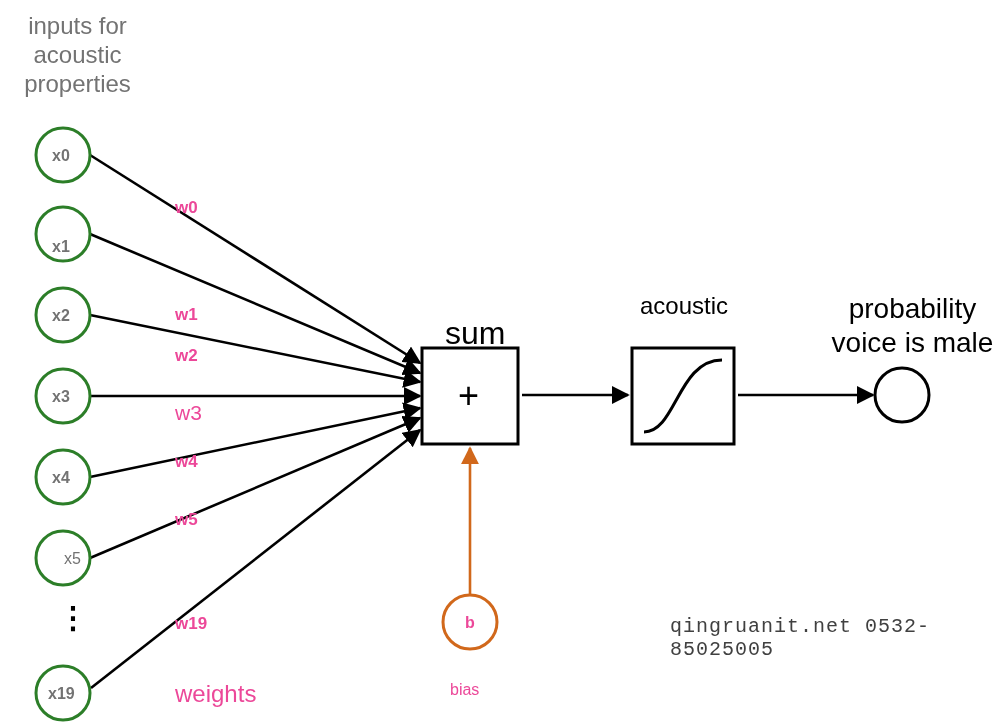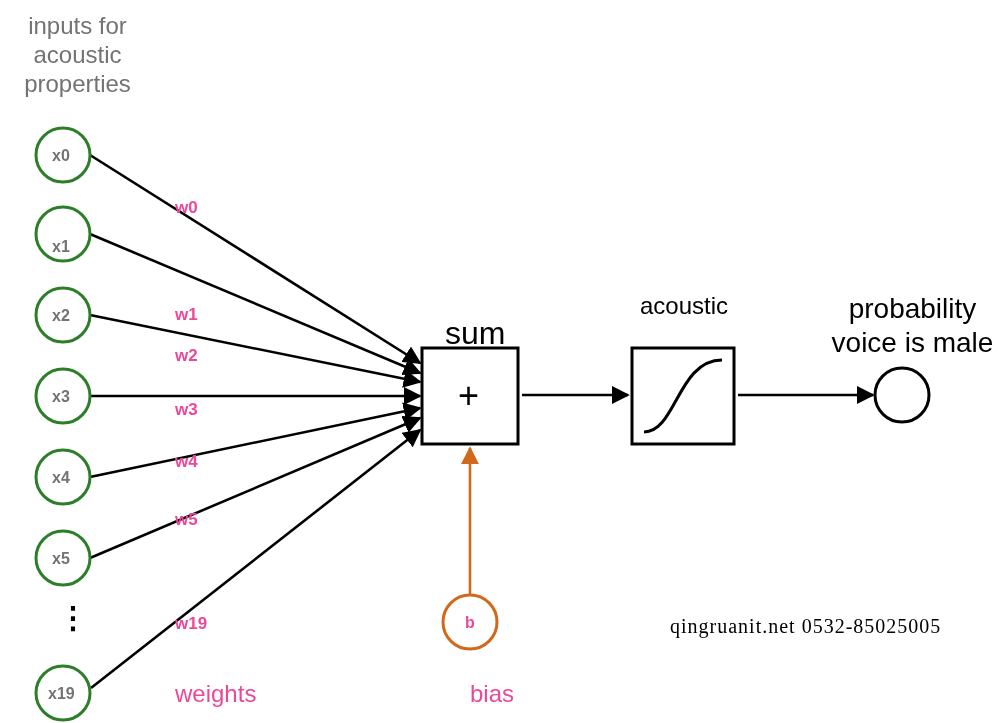--- a/index.html
+++ b/index.html
@@ -15,22 +15,22 @@
   .label {
     position: absolute;
     white-space: pre;
     line-height: 1.2;
   }
   .green { color: #737373; }
   .orange { color: #ec4899; }
   .black { color: #000000; }
   .watermark {
     position: absolute;
-    color: #000000;
-    font-family: Liberation Serif, serif;
+    color: #404040;
+    font-family: Liberation Mono, monospace;
     font-size: 20px;
     letter-spacing: 1px;
   }
   svg {
     position: absolute;
     top: 0;
     left: 0;
   }
 </style>
 </head>
@@ -80,39 +80,39 @@
 
 <div class="label green" style="left:10px; top:12px; font-size:24px; text-align:center; width:135px;">inputs for
 acoustic
 properties</div>
 
 <div class="label green" style="left:52px; top:146px; font-size:16px; font-weight:bold;text-align:right;">x0</div>
 <div class="label green" style="left:52px; top:225px; font-size:16px; font-weight:bold;margin-top:12px;">x1</div>
 <div class="label green" style="left:52px; top:306px; font-size:16px; font-weight:bold;text-align:right;">x2</div>
 <div class="label green" style="left:52px; top:387px; font-size:16px; font-weight:bold;">x3</div>
 <div class="label green" style="left:52px; top:468px; font-size:16px; font-weight:bold;">x4</div>
-<div class="label green" style="left:52px; top:549px; font-size:16px; font-weight:bold;">x5</div>
+<div class="label green" style="left:64px; top:549px; font-size:16px; font-weight:normal;">x5</div>
 <div class="label green" style="left:48px; top:684px; font-size:16px; font-weight:bold;">x19</div>
 
 <div class="label black" style="left:58px; top:600px; font-size:30px; font-weight:bold; letter-spacing:2px;">⋮</div>
 
 <div class="label orange" style="left:175px; top:198px; font-size:17px; font-weight:bold;">w0</div>
 <div class="label orange" style="left:175px; top:305px; font-size:17px; font-weight:bold;text-align:center;">w1</div>
 <div class="label orange" style="left:175px; top:346px; font-size:17px; font-weight:bold;">w2</div>
-<div class="label orange" style="left:175px; top:400px; font-size:17px; font-weight:bold;">w3</div>
+<div class="label orange" style="left:175px; top:400px; font-size:21px; font-weight:normal;">w3</div>
 <div class="label orange" style="left:175px; top:452px; font-size:17px; font-weight:bold;">w4</div>
 <div class="label orange" style="left:175px; top:510px; font-size:17px; font-weight:bold;">w5</div>
 <div class="label orange" style="left:175px; top:614px; font-size:17px; font-weight:bold;text-align:right;">w19</div>
 
 <div class="label orange" style="left:175px; top:680px; font-size:24px;text-align:right;">weights</div>
 
 <div class="label black" style="left:445px; top:314px; font-size:32px;">sum</div>
 <div class="label black" style="left:458px; top:374px; font-size:36px;">+</div>
 
 <div class="label black" style="left:640px; top:292px; font-size:24px;">acoustic</div>
 
 <div class="label orange" style="left:465px; top:613px; font-size:16px; font-weight:bold;">b</div>
-<div class="label orange" style="left:450px; top:680px; font-size:24px;margin-left:20px;">bias</div>
+<div class="label orange" style="left:450px; top:680px; font-size:16px;">bias</div>
 
 <div class="label black" style="left:830px; top:292px; font-size:28px; text-align:center; width:165px;">probability
 voice is male</div>
 
 <div class="watermark" style="left:670px; top:615px;">qingruanit.net 0532-85025005</div>
 
 </body></html>

